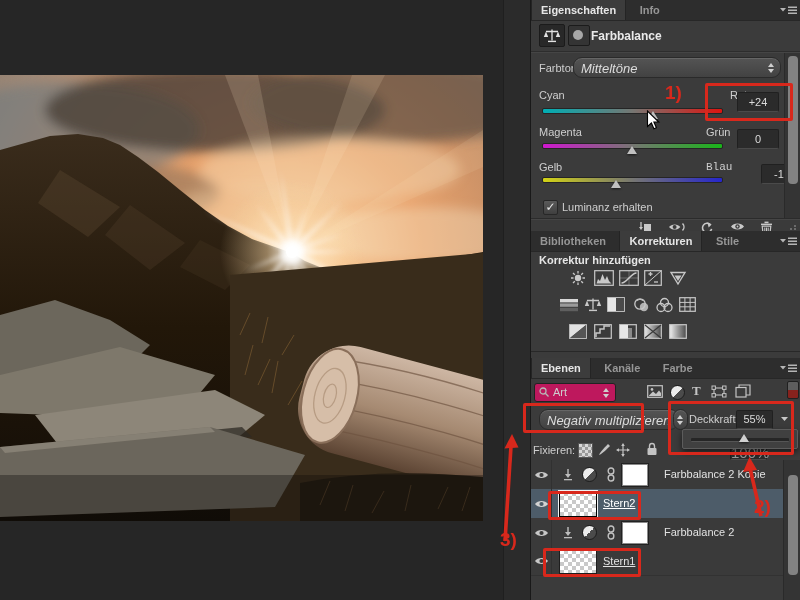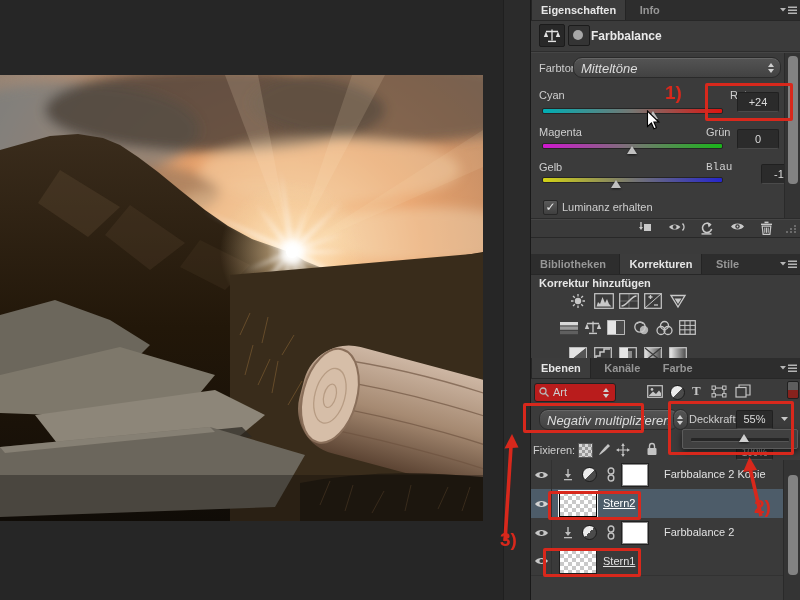--- a/index.html
+++ b/index.html
@@ -310,21 +310,21 @@
               <circle cx="6" cy="5" r="1"></circle>
               <circle cx="10" cy="5" r="1"></circle>
               <circle cx="2" cy="8" r="1"></circle>
               <circle cx="6" cy="8" r="1"></circle>
               <circle cx="10" cy="8" r="1"></circle>
             </g>
           </svg>
       </span>
     </div>
 
-    <div class="panel" style="top:254px;height:120px;border-bottom:1px solid #282828;">
+    <div class="panel" style="top:231px;height:120px;border-bottom:1px solid #282828;">
       <div class="tabbar">
         <span class="tab">Bibliotheken</span>
         <span class="tab active">Korrekturen</span>
         <span class="tab">Stile</span>
         <span class="panel-menu">
           <svg width="17" height="10">
               <polygon points="0,3 6,3 3,6.5" fill="#b5b5b5"></polygon>
               <rect x="8" y="1.5" width="9" height="1.5" fill="#b5b5b5"></rect>
               <rect x="8" y="4.5" width="9" height="1.5" fill="#b5b5b5"></rect>
               <rect x="8" y="7.5" width="9" height="1.5" fill="#b5b5b5"></rect>
@@ -465,21 +465,21 @@
         <span class="panel-menu">
           <svg width="17" height="10">
               <polygon points="0,3 6,3 3,6.5" fill="#b5b5b5"></polygon>
               <rect x="8" y="1.5" width="9" height="1.5" fill="#b5b5b5"></rect>
               <rect x="8" y="4.5" width="9" height="1.5" fill="#b5b5b5"></rect>
               <rect x="8" y="7.5" width="9" height="1.5" fill="#b5b5b5"></rect>
             </svg>
         </span>
       </div>
 
-      <div style="position:absolute;left:3px;top:25px;width:80px;height:17px;background:#b91c1c;border:1px solid #222;border-radius:3px;">
+      <div style="position:absolute;left:3px;top:25px;width:80px;height:17px;background:#be185d;border:1px solid #222;border-radius:3px;">
         <span style="position:absolute;left:4px;top:3px;">
           <svg width="11" height="11">
               <circle cx="4" cy="4" r="3" fill="none" stroke="#b8b8b8" stroke-width="1.3"></circle>
               <path d="M6.3 6.3 L9.5 9.5" stroke="#b8b8b8" stroke-width="1.3"></path>
             </svg>
         </span>
         <span class="lbl" style="left:18px;top:2px;">Art</span>
         <span class="stp">
             <i class="up"></i>
             <i class="dn"></i>
@@ -523,21 +523,21 @@
           </span>
       </div>
       <div class="lbl" style="left:158px;top:55px;">Deckkraft:</div>
       <div class="vbox" style="left:205px;top:52px;width:35px;height:17px;line-height:17px;">55%</div>
       <span style="position:absolute;left:246px;top:52px;width:15px;height:17px;">
         <svg width="15" height="17">
             <polygon points="4,7 11,7 7.5,11" fill="#c8c8c8"></polygon>
           </svg>
       </span>
 
-      <div class="vbox" style="left:205px;top:88px;width:35px;height:12px;line-height:12px;font-size:10px;color:#9a9a9a;z-index:1;">100%</div>
+      <div class="vbox" style="left:199px;top:88px;width:35px;height:12px;line-height:12px;font-size:15px;color:#9a9a9a;z-index:1;">100%</div>
 
       <div style="position:absolute;left:151px;top:71px;width:114px;height:18px;background:#404040;border:1px solid #5c5c5c;border-radius:2px;box-shadow:0 3px 6px rgba(0,0,0,0.55);z-index:2;">
         <div style="position:absolute;left:8px;top:8px;width:98px;height:3px;background:#262626;border-bottom:1px solid #555;border-radius:1px;"></div>
         <div class="thumb" style="left:56px;top:4px;border-bottom-color:#d0d0d0;"></div>
       </div>
 
       <div class="lbl" style="left:2px;top:86px;">Fixieren:</div>
       <span style="position:absolute;left:47px;top:85px;width:13px;height:13px;border:1px solid #555;
         background-image:linear-gradient(45deg,#9a9a9a 25%,transparent 25%,transparent 75%,#9a9a9a 75%),linear-gradient(45deg,#9a9a9a 25%,#d8d8d8 25%,#d8d8d8 75%,#9a9a9a 75%);
         background-size:6px 6px;background-position:0 0,3px 3px;"></span>

